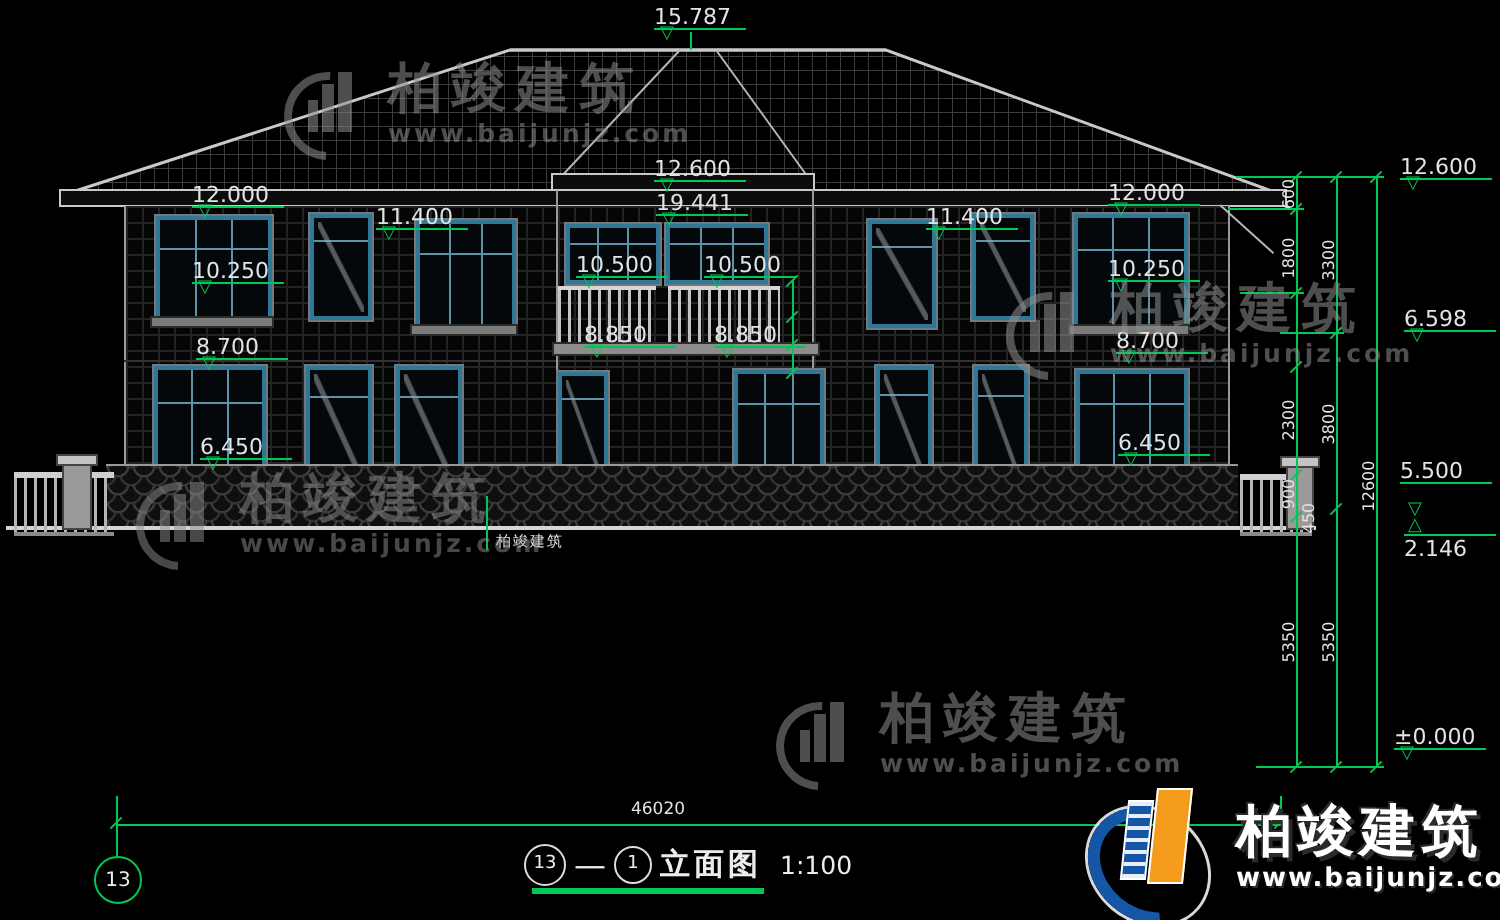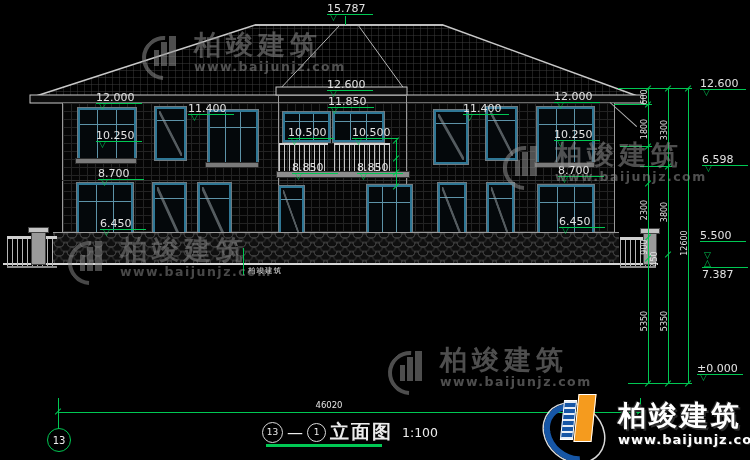--- a/index.html
+++ b/index.html
@@ -54,21 +54,21 @@
   .dimtext{position:absolute;color:#e3e3e3;font-size:8.5px;text-align:center;}
   .xmark{position:absolute;color:#00c853;font-size:9px;line-height:8px;}
   .axiscircle{position:absolute;border:1.5px solid #00c853;border-radius:50%;color:#eee;
         display:flex;align-items:center;justify-content:center;font-size:10px;}
   .note{position:absolute;color:#e3e3e3;font-size:7.5px;letter-spacing:1px;white-space:nowrap;}
   
   .titleblock{position:absolute;left:262px;top:420px;height:24px;display:flex;align-items:center;gap:4px;color:#ececec;}
   .tcirc{border:1.3px solid #dcdcdc;border-radius:50%;display:flex;align-items:center;justify-content:center;color:#ececec;}
   .tc13{width:19px;height:19px;font-size:9px;}
   .tc1{width:17px;height:17px;font-size:9px;}
-  .tname{font-size:19px;font-weight:bold;letter-spacing:2px;}
+  .tname{font-size:15px;font-weight:bold;letter-spacing:2px;}
   .tscale{font-size:12.5px;margin-left:5px;}
   .tunder{position:absolute;left:266px;top:444px;width:116px;height:3px;background:#00c853;}
   
   .wm{position:absolute;display:flex;align-items:center;gap:8px;opacity:.55;color:#8f8f8f;}
   .wm-logo{position:relative;width:44px;height:48px;flex:0 0 auto;}
   .wm-arc{position:absolute;left:0;top:8px;width:36px;height:36px;border:4px solid currentColor;
           border-radius:50%;border-top-color:transparent;border-right-color:transparent;transform:rotate(48deg);}
   .wm-b1,.wm-b2,.wm-b3{position:absolute;bottom:10px;background:currentColor;}
   .wm-b1{left:12px;width:5px;height:16px;}
   .wm-b2{left:19px;width:6px;height:24px;}
@@ -185,21 +185,21 @@
       <div class="ln"></div>
       <div class="tri">▽</div>
     </div>
 
   <div class="em" style="left:327px;top:80px">
     <div class="t">12.600</div>
       <div class="ln"></div>
       <div class="tri">▽</div>
     </div>
   <div class="em" style="left:328px;top:97px">
-    <div class="t">11.850</div>
+    <div class="t">19.441</div>
       <div class="ln"></div>
       <div class="tri">▽</div>
     </div>
   <div class="em" style="left:288px;top:128px">
     <div class="t">10.500</div>
       <div class="ln"></div>
       <div class="tri">▽</div>
     </div>
   <div class="em" style="left:352px;top:128px">
     <div class="t">10.500</div>
@@ -254,21 +254,21 @@
       <div class="tri">▽</div>
     </div>
   <div class="em" style="left:700px;top:231px">
     <div class="t">5.500</div>
       <div class="ln"></div>
     </div>
   <div class="xmark" style="left:704px;top:251px">▽</div>
   <div class="xmark" style="left:704px;top:259px">△</div>
   <div class="em flip" style="left:702px;top:266px">
     <div class="ln"></div>
-      <div class="t">7.387</div>
+      <div class="t">2.146</div>
     </div>
   <div class="em" style="left:697px;top:364px">
     <div class="t">±0.000</div>
       <div class="ln"></div>
       <div class="tri">▽</div>
     </div>
 
   <div class="vline" style="left:648px;top:88px;height:295px"></div>
   <div class="vline" style="left:668px;top:88px;height:295px"></div>
   <div class="vline" style="left:688px;top:88px;height:295px"></div>

